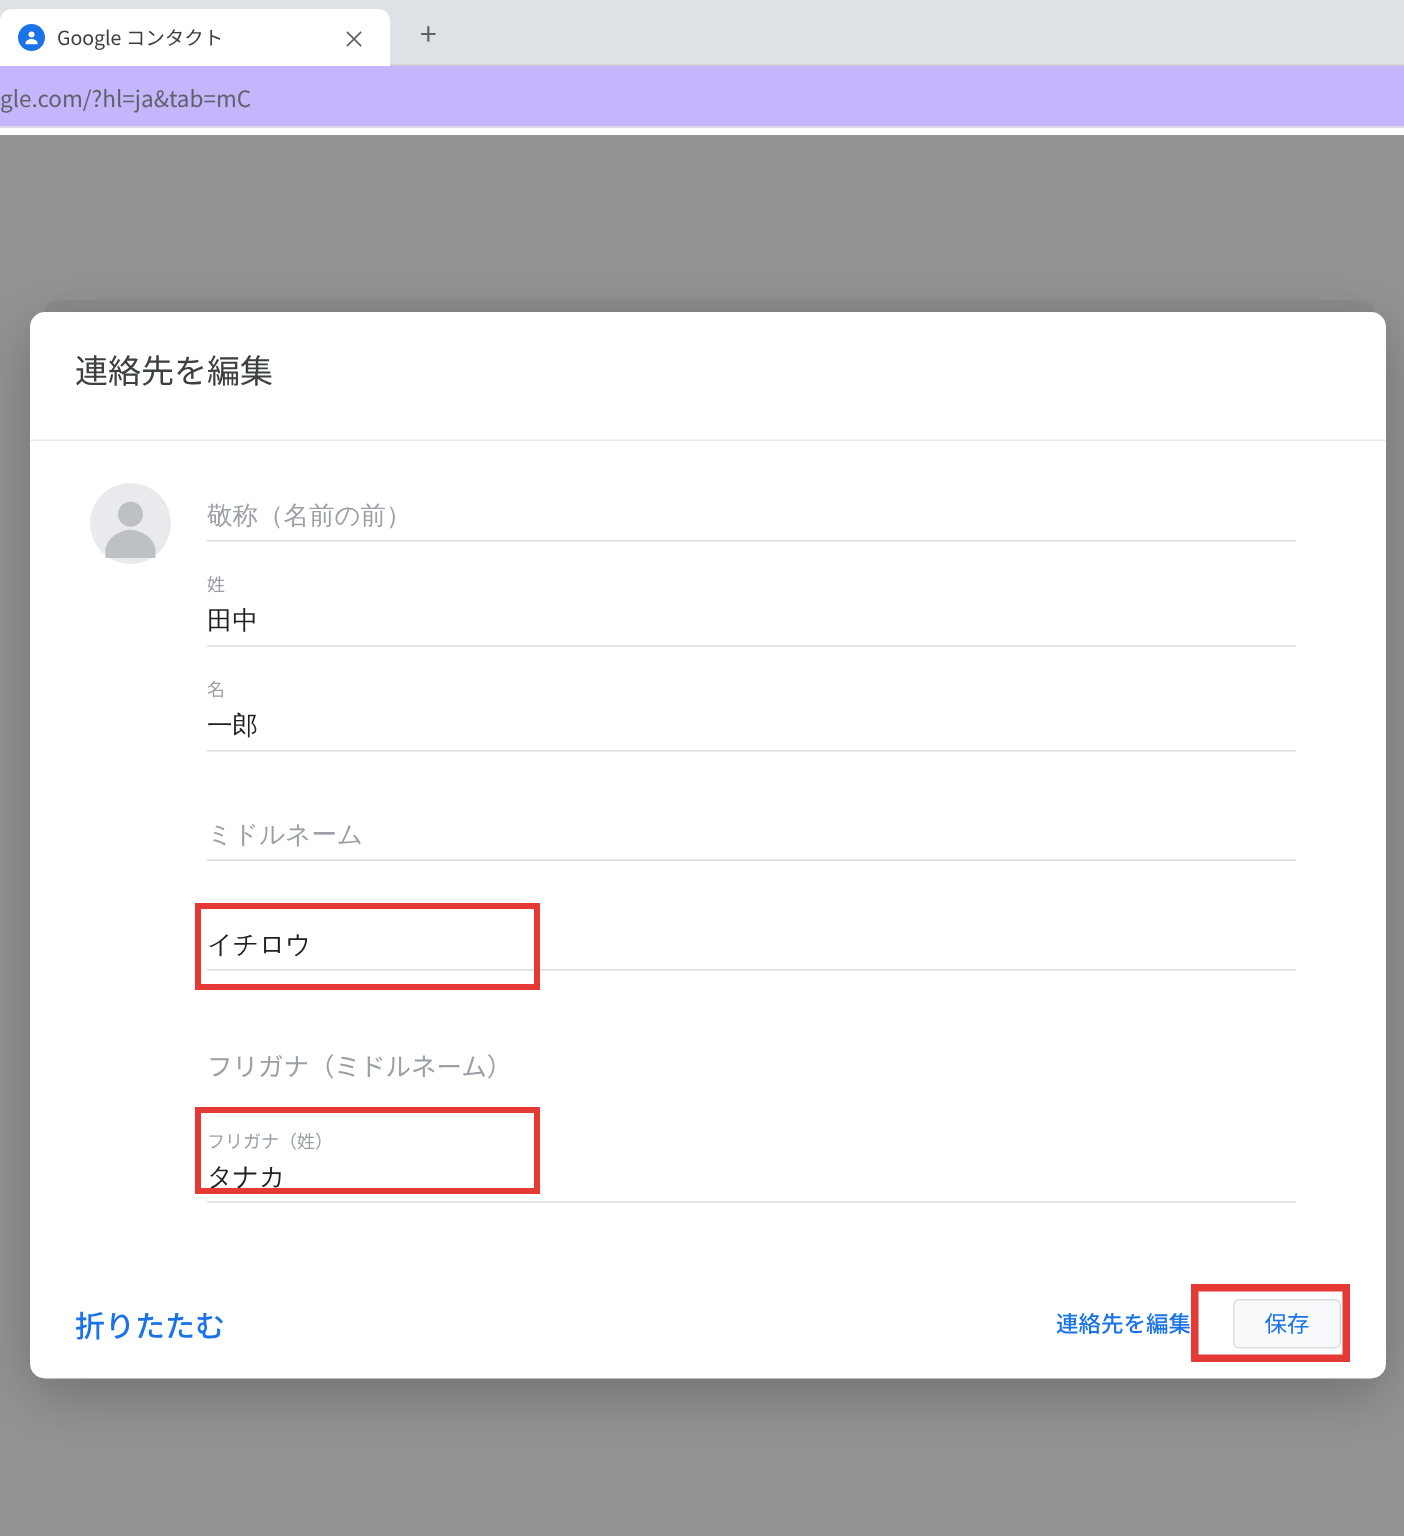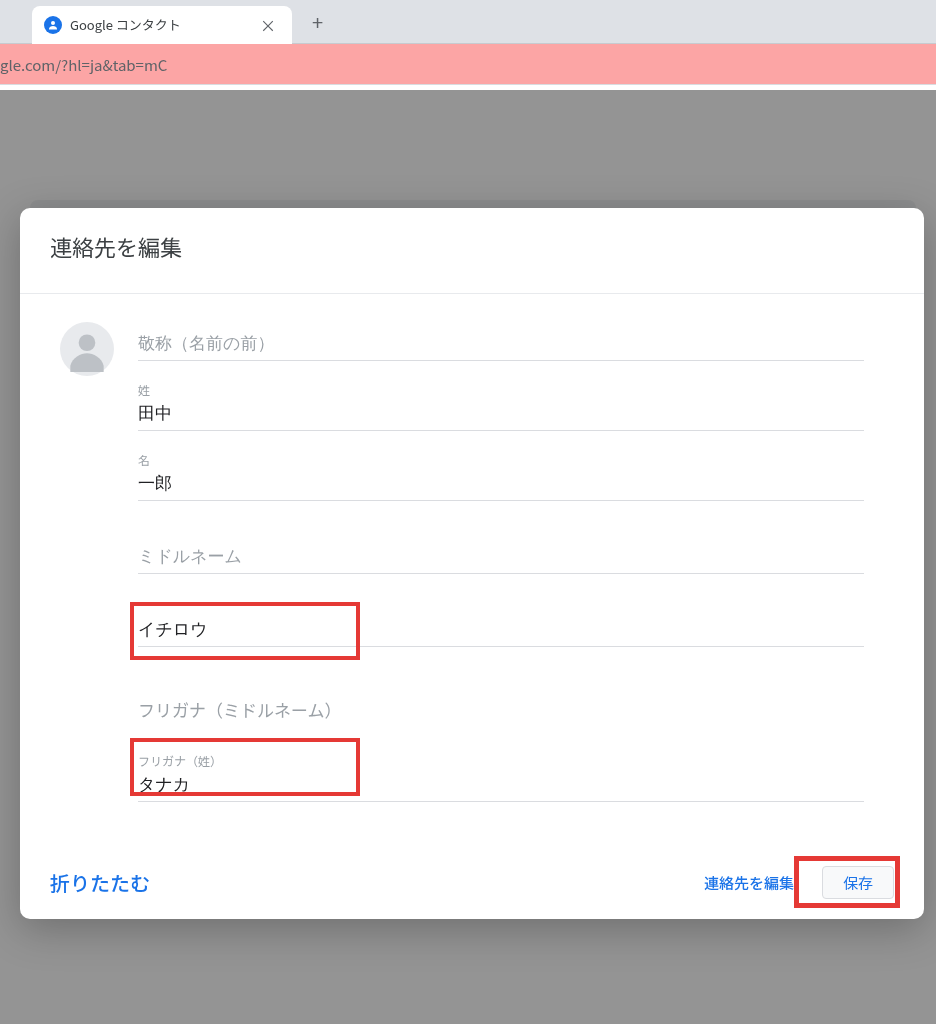--- a/index.html
+++ b/index.html
@@ -23,21 +23,20 @@
     .tab {
       display: flex;
       align-items: center;
       background: #fff;
       height: 38px;
       margin-top: 6px;
       padding: 0 12px;
       border-radius: 8px 8px 0 0;
       min-width: 260px;
       gap: 8px;
-      margin-left: 32px;
     }
     .tab-favicon {
       width: 18px; height: 18px;
       background: #1a73e8;
       border-radius: 50%;
       display: flex;
       align-items: center;
       justify-content: center;
     }
     .tab-favicon svg { width: 12px; height: 12px; fill: #fff; }
@@ -53,21 +52,21 @@
       padding: 2px 4px;
     }
     .new-tab {
       margin-left: 10px;
       font-size: 20px;
       color: #5f6368;
       cursor: pointer;
       padding: 0 10px;
     }
     .url-bar {
-      background: #fca5a5;
+      background: #c4b5fd;
       padding: 8px 0;
       border-bottom: 1px solid #dadce0;
     }
     .url-text {
       color: #5f6368;
       font-size: 15px;
       padding-left: 0;
     }
     
     

